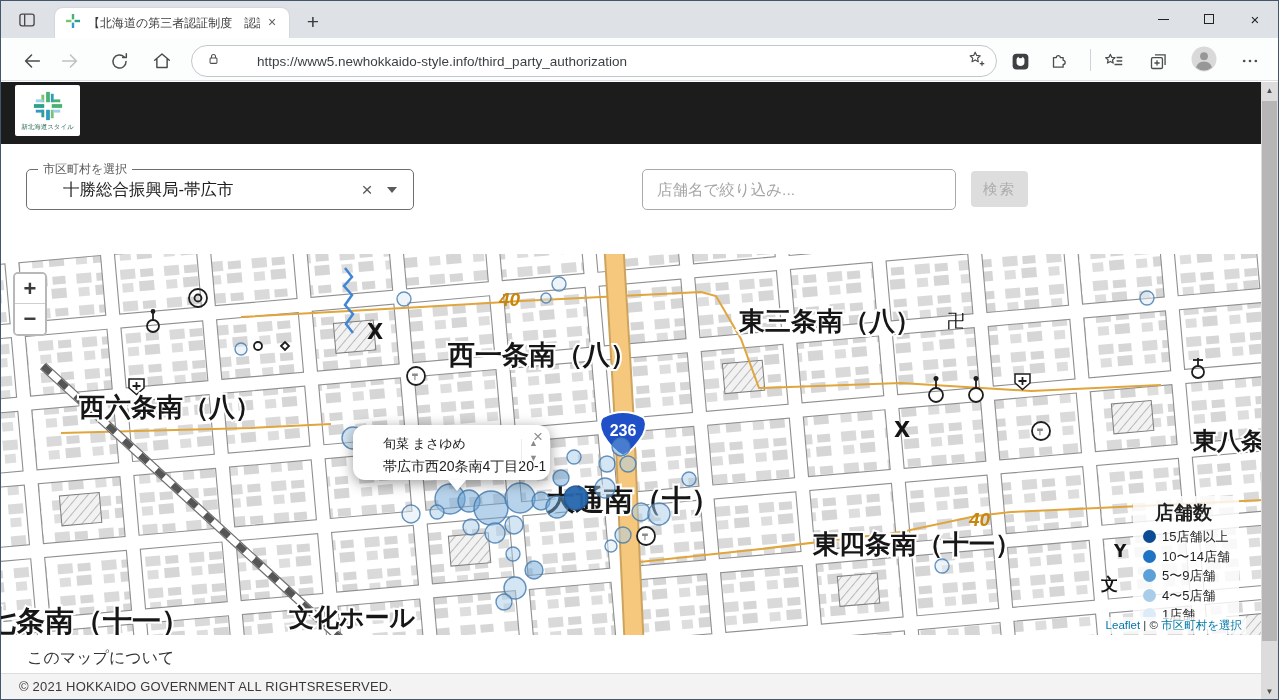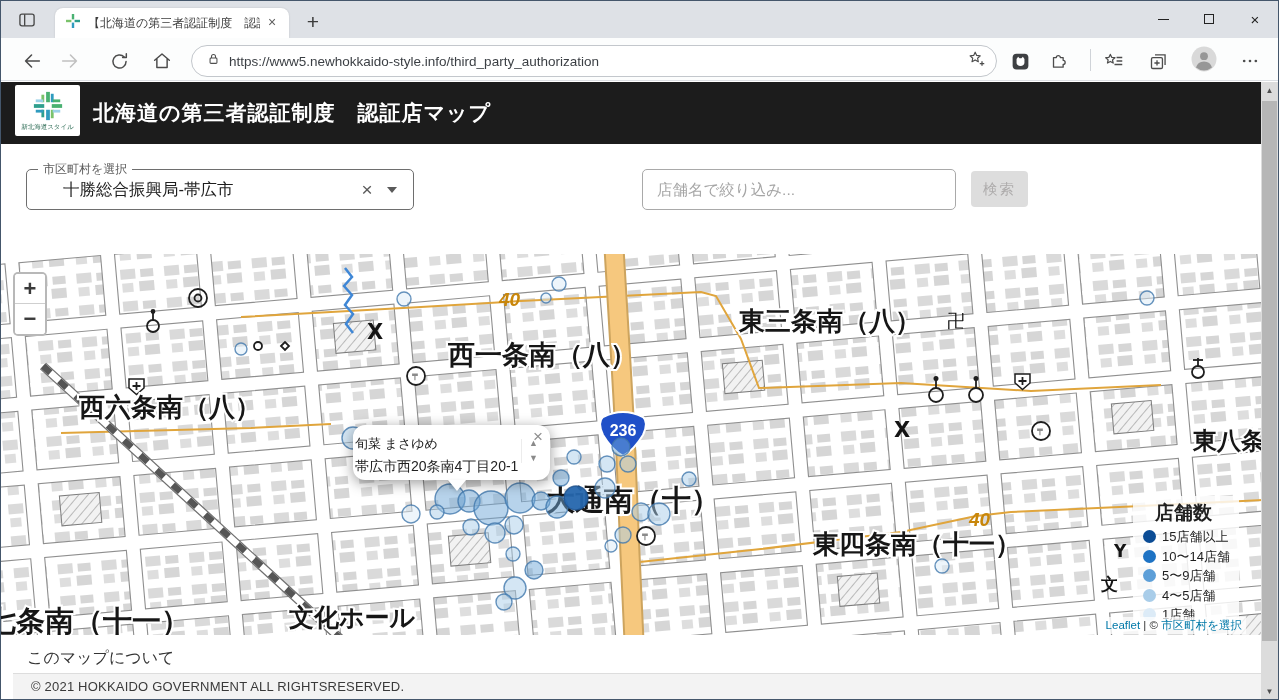--- a/index.html
+++ b/index.html
@@ -16,21 +16,21 @@
   .newtab { position:absolute; left:298px; top:8px; width:28px; height:26px; font-size:21px; font-weight:300; color:#3c3c3c; text-align:center; line-height:25px; }
   .win-controls { position:absolute; right:0; top:0; height:37px; display:flex; }
   .wc { width:46px; height:36px; display:flex; align-items:center; justify-content:center; }
   .wc-min-glyph { width:11px; height:1px; background:#222; display:block; }
   .wc-max-glyph { width:10px; height:10px; border:1px solid #222; display:block; }
   .wc-close-glyph { font-size:15px; color:#222; line-height:1; }
 
   
   .toolbar { position:absolute; left:0; top:37px; width:100%; height:43px; background:#fcfdfd; border-bottom:1px solid #dcdfe3; }
   .tb-ic { position:absolute; top:47px; width:26px; height:26px; display:flex; align-items:center; justify-content:center; }
-  .addressbar { position:absolute; left:190px; top:44px; width:806px; height:32px; background:#fff; border:1px solid #c3c7cc; border-radius:16px; display:flex; align-items:center; padding:0 10px 0 14px; }
+  .addressbar { position:absolute; left:190px; top:44px; width:806px; height:32px; background:#fff; border:1px solid #c3c7cc; border-radius:16px; display:flex; align-items:center; padding:0 10px 0 14px;gap:28px; }
   .url-text { font-size:13.5px; color:#3b3f44; margin-left:8px; flex:1; white-space:nowrap; overflow:hidden; }
   .sep { position:absolute; left:1089px; top:48px; width:1px; height:22px; background:#cfd3d8; }
   .avatar-wrap { position:absolute; left:1190px; top:45px; }
 
   
   .site-header { position:absolute; left:0; top:81px; width:1262px; height:62px; background:#1c1c1c; display:flex; align-items:center; }
   .logo-box { position:absolute; left:14px; top:3px; width:65px; height:51px; background:#fff; border-radius:2px; display:flex; flex-direction:column; align-items:center; justify-content:center; }
   .logo-text { font-size:6.5px; color:#33705a; margin-top:1px; letter-spacing:0; }
   .site-title { margin-left:92px; color:#fff; font-size:21px; font-weight:700; letter-spacing:1px; }
 
@@ -48,35 +48,35 @@
 
   
   .map { position:absolute; left:0; top:253px; width:1262px; height:381px; overflow:hidden; background:#fff; }
   .map svg.basemap { position:absolute; left:0; top:0; }
   .zoomctl { position:absolute; left:12px; top:18px; width:34px; border:2px solid rgba(0,0,0,.28); border-radius:5px; overflow:hidden; background:#fff; }
   .zbtn { width:30px; height:30px; background:#fff; text-align:center; line-height:29px; font-size:22px; font-weight:700; color:#3a3a3a; }
   .zbtn.top { border-bottom:1px solid #cfcfcf; }
   .popup { position:absolute; left:352px; top:171px; width:197px; height:55px; background:#fff; border-radius:12px; box-shadow:0 3px 14px rgba(0,0,0,.4); }
   .popup-tail { position:absolute; left:95px; top:100%; width:0; height:0; border-left:9px solid transparent; border-right:9px solid transparent; border-top:11px solid #fff; filter:drop-shadow(0 2px 2px rgba(0,0,0,.15)); }
   .popup-close { position:absolute; right:7px; top:2px; font-size:17px; color:#8f8f8f; }
-  .popup-body { padding:10px 30px 8px 2px; }
+  .popup-body { padding:10px 30px 8px 30px; }
   .popup-name { font-size:13px; color:#222; }
   .popup-addr { font-size:14px; color:#222; margin-top:5px; white-space:nowrap; }
   .popup-spin { position:absolute; right:12px; top:14px; display:flex; flex-direction:column; gap:6px; border-left:1px solid #ececec; padding-left:7px; }
   .spin { font-size:9px; color:#8a8a8a; line-height:1; }
   .legend { position:absolute; right:24px; top:242px; width:106px; background:rgba(255,255,255,.82); border-radius:4px; padding:7px 6px 8px 10px; font-size:13px; color:#1f1f1f; line-height:1; }
   .legend-title { font-weight:700; margin:0 0 8px 12px; font-size:19px; }
   .legend-row { display:flex; align-items:center; gap:6px; margin-top:6.5px; }
   .sw { width:13px; height:13px; border-radius:50%; flex:0 0 13px; }
   .attrib { position:absolute; right:17px; bottom:1px; background:rgba(255,255,255,.75); font-size:11.5px; color:#333; padding:1px 4px; }
   .attrib a { color:#0078a8; text-decoration:none; }
 
   
   .about-link { position:absolute; left:26px; top:647px; font-size:16px; color:#333;text-align:center; }
-  .site-footer { position:absolute; left:12px; top:672px; width:1262px; height:27px; background:#f3f3f3; border-top:1px solid #ddd; font-size:13px; color:#3a3a3a; line-height:26px; padding-left:18px; letter-spacing:.2px; }
+  .site-footer { position:absolute; left:0; top:672px; width:1262px; height:27px; background:#f3f3f3; border-top:1px solid #ddd; font-size:13px; color:#3a3a3a; line-height:26px; padding-left:18px; letter-spacing:.2px; }
 
   
   .scrollbar { position:absolute; right:0; top:81px; width:17px; height:618px; background:#dcdcdc; }
   .sb-arrow { position:absolute; left:0; width:17px; height:17px; text-align:center; font-size:8px; color:#4e4e4e; line-height:17px; }
   .sb-up { top:0; } .sb-down { bottom:0; }
   .sb-thumb { position:absolute; left:1px; top:19px; width:15px; height:540px; background:#b6b6b6; }
 </style>
 </head>
 <body>
 
@@ -203,21 +203,20 @@
         <rect x="20" y="21" width="3" height="9" fill="#7ac26a"></rect>
         <rect x="2" y="15" width="11" height="4" fill="#2e9f8d"></rect>
         <rect x="4" y="10" width="8" height="3" fill="#9bd1e8"></rect>
         <rect x="21" y="15" width="11" height="4" fill="#49b171"></rect>
         <rect x="22" y="10" width="8" height="3" fill="#49b171"></rect>
         <rect x="4" y="21" width="8" height="3" fill="#2f9bbf"></rect>
         <rect x="22" y="21" width="8" height="3" fill="#9bd1e8"></rect>
       </svg>
       <span class="logo-text">新北海道スタイル</span>
     </div>
-    <div class="site-title">北海道の第三者認証制度　認証店マップ</div>
   </div>
 
   <div class="filterbar">
     <div class="mui-select">
       <span class="mui-label">市区町村を選択</span>
       <span class="mui-value">十勝総合振興局-帯広市</span>
       <span class="clear-x">×</span>
       <span class="caret"></span>
     </div>
     <input class="search-input" type="text" placeholder="店舗名で絞り込み..." style="">

